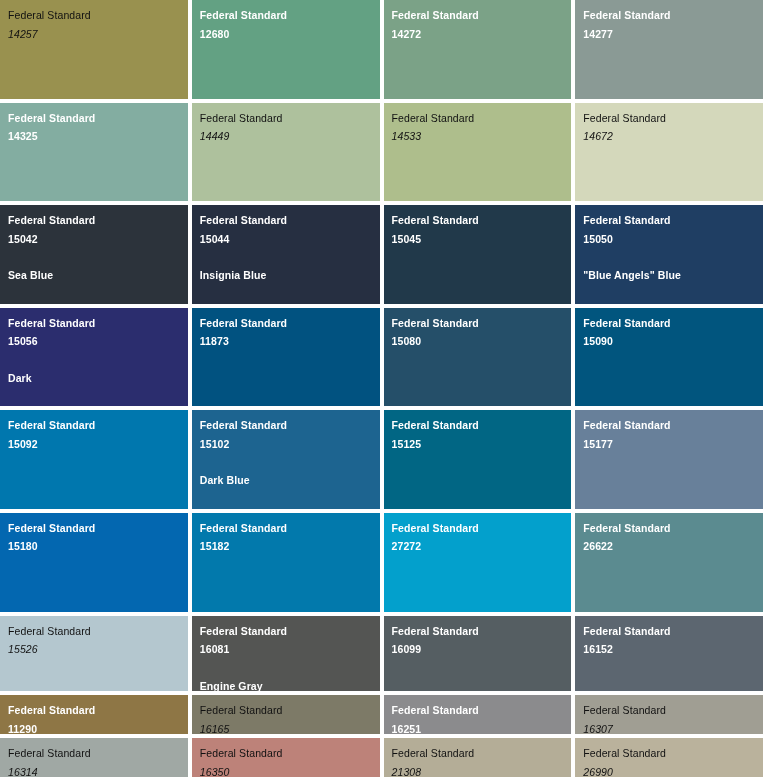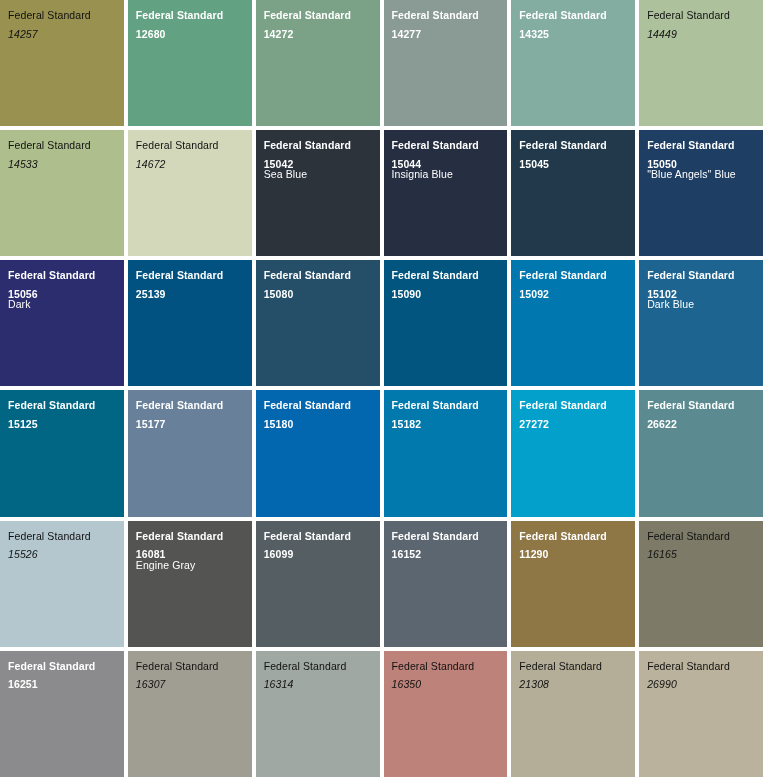--- a/index.html
+++ b/index.html
@@ -10,21 +10,21 @@
     background: #ffffff;
   }
   body {
     width: 763px;
     height: 777px;
     overflow: hidden;
     font-family: "Liberation Sans", sans-serif;
   }
   #swatch-grid {
     display: grid;
-    grid-template-columns: repeat(6, 1fr);
+    grid-template-columns: repeat(4, 1fr);
     grid-template-rows: repeat(6, 1fr);
     column-gap: 4px;
     row-gap: 4px;
     width: 763px;
     height: 777px;
     padding: 0;
     background: #ffffff;
   }
   .swatch {
     position: relative;
@@ -39,21 +39,22 @@
     letter-spacing: 0.1px;
     white-space: nowrap;
   }
   .swatch-standard {
     margin-bottom: 8px;
   }
   .swatch-number {
     margin-bottom: 0;
   }
   .swatch-name {
-    font-weight: normal;
+    margin-top: 26px;
+    font-weight: bold;
   }
   .text-light .swatch-line { color: #ffffff; }
   .text-light .swatch-standard { font-weight: bold; }
   .text-light .swatch-number { font-weight: bold; }
   .text-dark .swatch-line { color: #111111; }
   .text-dark .swatch-standard { font-weight: normal; }
   .text-dark .swatch-number { font-weight: normal; font-style: italic; }
 </style>
 </head>
 <body>
@@ -110,21 +111,21 @@
       <span class="swatch-line swatch-number">15050</span>
       <span class="swatch-line swatch-name">"Blue Angels" Blue</span>
     </div>
     <div class="swatch text-light" style="background-color: rgb(43, 45, 110);">
       <span class="swatch-line swatch-standard">Federal Standard</span>
       <span class="swatch-line swatch-number">15056</span>
       <span class="swatch-line swatch-name">Dark</span>
     </div>
     <div class="swatch text-light" style="background-color: rgb(1, 82, 128);">
       <span class="swatch-line swatch-standard">Federal Standard</span>
-      <span class="swatch-line swatch-number">25139</span>
+      <span class="swatch-line swatch-number">11873</span>
     </div>
     <div class="swatch text-light" style="background-color: rgb(37, 79, 105);">
       <span class="swatch-line swatch-standard">Federal Standard</span>
       <span class="swatch-line swatch-number">15080</span>
     </div>
     <div class="swatch text-light" style="background-color: rgb(1, 85, 126);">
       <span class="swatch-line swatch-standard">Federal Standard</span>
       <span class="swatch-line swatch-number">15090</span>
     </div>
     <div class="swatch text-light" style="background-color: rgb(0, 119, 174);">

